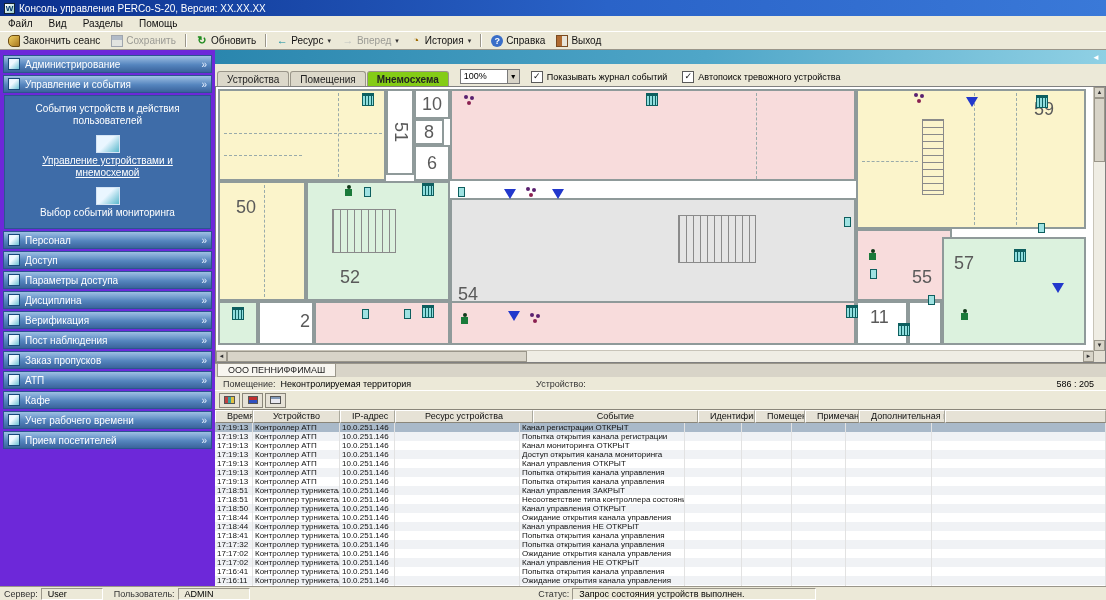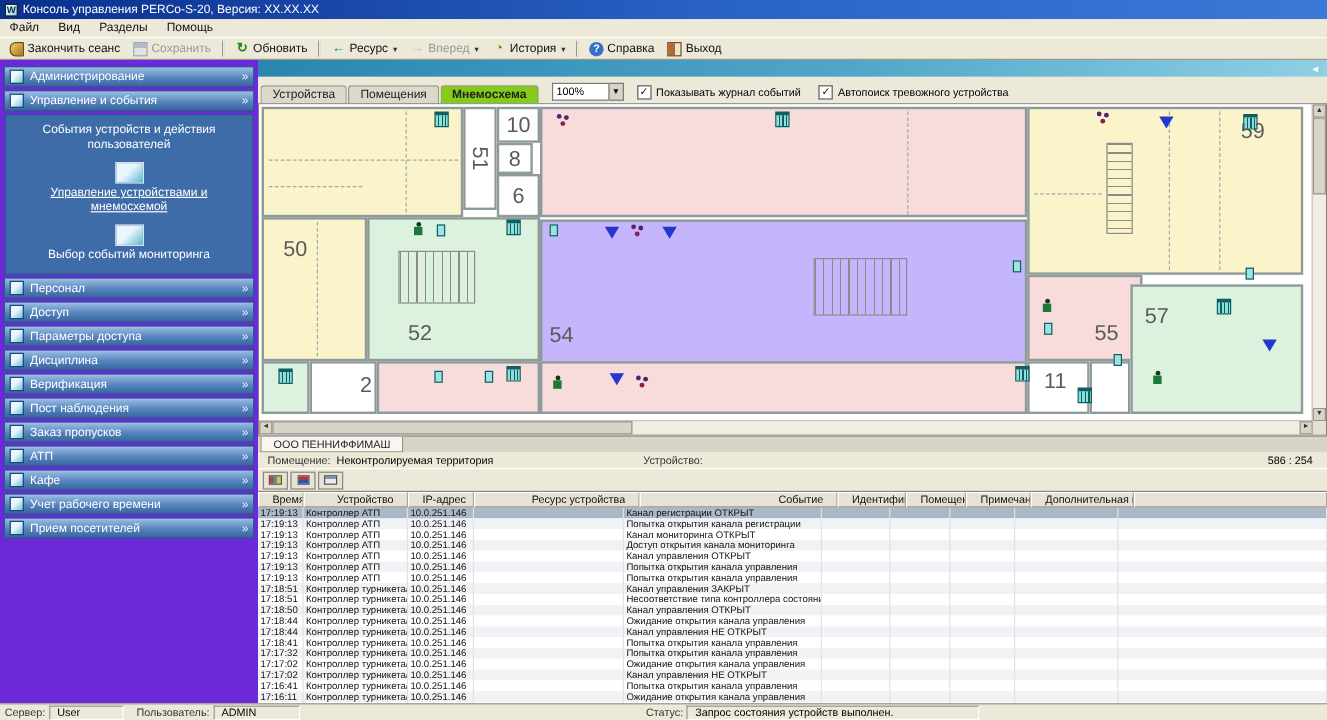--- a/index.html
+++ b/index.html
@@ -92,21 +92,21 @@
   .sl-coords{margin-left:auto;color:#000;padding-right:4px}
 
   .log-toolbar{height:16px;flex:none;display:flex;align-items:center;gap:2px;padding:1px 4px;background:#ECE9D8;border-top:1px solid #fff}
   .ltb-btn{width:19px;height:13px;border:1px solid #8a867a;background:#E6E2D6;display:flex;align-items:center;justify-content:center}
   .ltb-ic1{width:11px;height:8px;background:linear-gradient(90deg,#c04040 33%,#3aa0a0 33% 66%,#e0c040 66%);border:1px solid #555;box-sizing:border-box}
   .ltb-ic2{width:10px;height:8px;background:linear-gradient(180deg,#c03030 50%,#3050c0 50%);border:1px solid #555;box-sizing:border-box}
   .ltb-ic3{width:11px;height:8px;background:linear-gradient(180deg,#8098b8 40%,#e8e8f0 40%);border:1px solid #555;box-sizing:border-box}
 
   .logtable{flex:1;min-height:0;background:#fff;overflow:hidden;display:flex;flex-direction:column;border-top:1px solid #8a867a}
   .thead{display:flex;height:13px;flex:none;background:#E6E2D6}
-  .th{border-right:1px solid #aaa89c;border-left:1px solid #fff;border-top:1px solid #fff;border-bottom:1px solid #8a867a;padding:0 11px;box-sizing:border-box;overflow:hidden;white-space:nowrap;font-size:9px;line-height:11px;text-align:right;color:#111;flex:none}
+  .th{border-right:1px solid #aaa89c;border-left:1px solid #fff;border-top:1px solid #fff;border-bottom:1px solid #8a867a;padding:0 11px;box-sizing:border-box;overflow:hidden;white-space:nowrap;font-size:9px;line-height:11px;text-align:center;color:#111;flex:none}
   .tbody{flex:1;overflow:hidden}
   .tr{display:flex;height:9px;line-height:9px;background:#fff}
   .tr.alt{background:#f0f2f5}
   .tr.selected{background:#a9b9c9}
   .td{border-right:1px solid #e2e2e2;padding:0 2px;box-sizing:border-box;overflow:hidden;white-space:nowrap;font-size:8px;color:#111;flex:none}
 
   .statusbar{height:13px;flex:none;background:#ECE9D8;border-top:1px solid #9a968a;display:flex;align-items:center;font-size:9px;gap:3px;padding:0 4px}
   .st-cell{border:1px solid;border-color:#9a968a #ffffff #ffffff #9a968a;padding:0 6px;height:10px;line-height:10px;background:#ECE9D8;white-space:nowrap}
   .st-lbl{color:#333;white-space:nowrap}
   .sp{flex:1}
@@ -297,21 +297,21 @@
             <div class="room" style="left:198px;top:58px;width:36px;height:36px;background:#FFFFFF">
               <span class="room-label">6</span>
             </div>
             <div class="room" style="left:2px;top:94px;width:88px;height:120px;background:#FBF4CB">
               <span class="room-label abs" style="left: 16px; top: 14px;">50</span>
             </div>
             <div class="room" style="left:90px;top:94px;width:144px;height:120px;background:#DCF2DE">
               <span class="room-label abs" style="left: 32px; top: 84px;">52</span>
             </div>
             <div class="room" style="left:234px;top:2px;width:406px;height:92px;background:#F8DCDC"></div>
-            <div class="room" style="left:234px;top:96px;width:406px;height:120px;background:#c4b5fd">
+            <div class="room" style="left:234px;top:111px;width:406px;height:120px;background:#e5e5e5">
               <span class="room-label abs" style="left: 6px; top: 84px;">54</span>
             </div>
             <div class="room" style="left:640px;top:2px;width:230px;height:140px;background:#FBF4CB">
               <span class="room-label abs" style="left: 176px; top: 8px;">59</span>
             </div>
             <div class="room" style="left:640px;top:142px;width:96px;height:72px;background:#F8DCDC">
               <span class="room-label abs" style="left: 54px; top: 36px;">55</span>
             </div>
             <div class="room" style="left:726px;top:150px;width:144px;height:108px;background:#DCF2DE">
               <span class="room-label abs" style="left: 10px; top: 14px;">57</span>
@@ -382,21 +382,21 @@
       </div>
 
       <div class="maptab-row">
         <span class="maptab">ООО ПЕННИФФИМАШ</span>
       </div>
 
       <div class="statusline">
         <span class="sl-label">Помещение:</span>
         <span class="sl-val">Неконтролируемая территория</span>
         <span class="sl-label sl-dev">Устройство:</span>
-        <span class="sl-coords">586 : 254</span>
+        <span class="sl-coords">586 : 205</span>
       </div>
 
       <div class="log-toolbar">
         <span class="ltb-btn">
             <span class="ltb-ic1"></span>
           </span>
         <span class="ltb-btn">
             <span class="ltb-ic2"></span>
           </span>
         <span class="ltb-btn">

